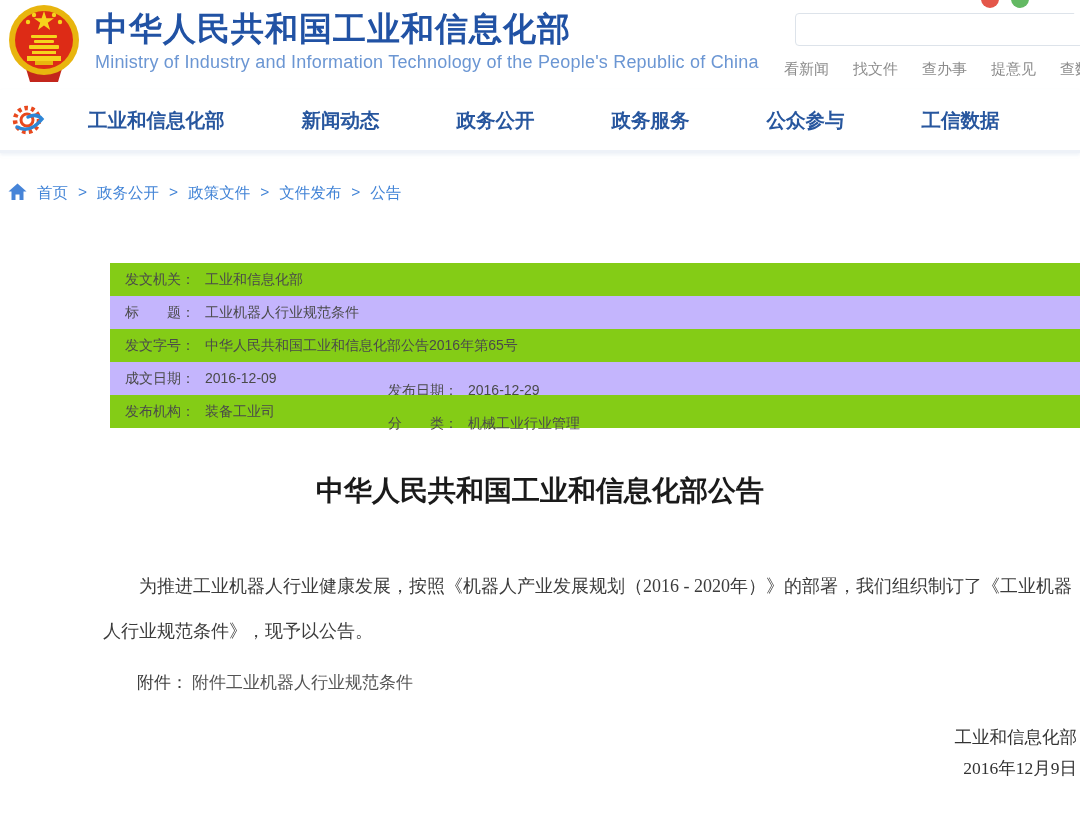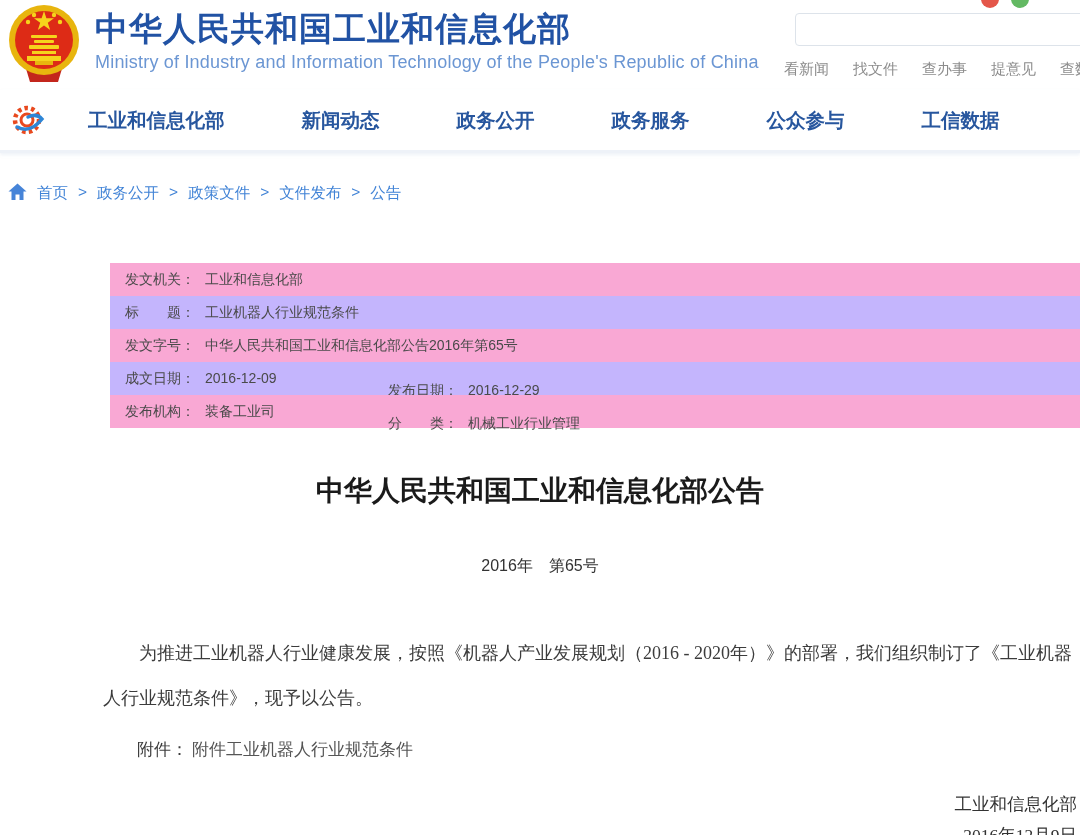--- a/index.html
+++ b/index.html
@@ -1,17 +1,17 @@
 <!DOCTYPE html>
 <html><head>
 <meta charset="utf-8">
 <style>
   * { margin:0; padding:0; box-sizing:border-box; }
   body { font-family:"Liberation Sans", sans-serif; background:#fff; }
-  .page { position:relative; width:1080px; height:835px; background:#fff; overflow:hidden; }
+  .page { position:relative; width:1080px; height:835px; background:#fff; overflow:hidden;border-radius:32px; }
 
   
   .header { position:relative; height:90px; background:#fff; }
   .emblem { position:absolute; left:9px; top:2px; width:70px; height:80px; }
   .title-block { position:absolute; left:95px; top:11px; }
   .title-zh { font-size:33px; font-weight:bold; color:#2152a4; letter-spacing:1px; line-height:36px; }
   .title-en { font-size:18px; color:#6b96d3; margin-top:5px; letter-spacing:0.2px; }
   .search-input { position:absolute; left:795px; top:13px; width:292px; height:33px;
     border:1px solid #dde3ea; border-radius:4px; outline:none; padding:0 10px; font-size:14px; }
   .quick-links { position:absolute; left:784px; top:60px; display:flex; gap:24px;
@@ -30,21 +30,21 @@
 
   
   .breadcrumb { margin:30px 0 0 8px; display:flex; align-items:flex-start; gap:10px;
     font-size:15.5px; color:#4183d6; }
   .crumb { cursor:pointer; }
   .crumb-sep { color:#4183d6; }
 
   
   .meta-table { margin:59px 0 0 110px; width:970px; font-size:14px; color:#4a4a4a; }
   .meta-row { position:relative; height:33px; line-height:33px; padding-left:15px; background:#c4b5fd; }
-  .meta-row.odd { background:#f9a8d4; }
+  .meta-row.odd { background:#84cc16; }
   .meta-label { color:#4a4a4a; }
   .meta-value { margin-left:10px; }
   .meta-col2 { position:absolute; left:278px; top:0; height:34px; line-height:33px;margin-top:12px; }
 
   
   .doc-title { margin-top:44px; text-align:center; font-size:28px; font-weight:bold; color:#1a1a1a; }
   .doc-number { margin-top:46px; text-align:center; font-size:16px; color:#333; }
   .doc-body { margin:54px 0 0 103px; width:977px; font-family:"Liberation Serif", serif;
     font-size:18px; line-height:45px; color:#3c3c3c; text-indent:2em; }
   .doc-attachment { margin:16px 0 0 103px; text-indent:2em; font-family:"Liberation Serif", serif;
@@ -145,21 +145,20 @@
     </div>
     <div class="meta-row odd">
       <span class="meta-label">发布机构：</span><span class="meta-value">装备工业司</span>
       <span class="meta-col2">
         <span class="meta-label">分　　类：</span><span class="meta-value">机械工业行业管理</span>
       </span>
     </div>
   </div>
 
   <div class="doc-title">中华人民共和国工业和信息化部公告</div>
-  <div class="doc-number">2016年　第65号</div>
 
   <p class="doc-body">为推进工业机器人行业健康发展，按照《机器人产业发展规划（2016 - 2020年）》的部署，我们组织制订了《工业机器人行业规范条件》，现予以公告。</p>
 
   <div class="doc-attachment">
     <span>附件：</span><span class="attachment-name">附件工业机器人行业规范条件</span>
   </div>
 
   <div class="doc-closing">
     <div>工业和信息化部</div>
     <div>2016年12月9日</div>

